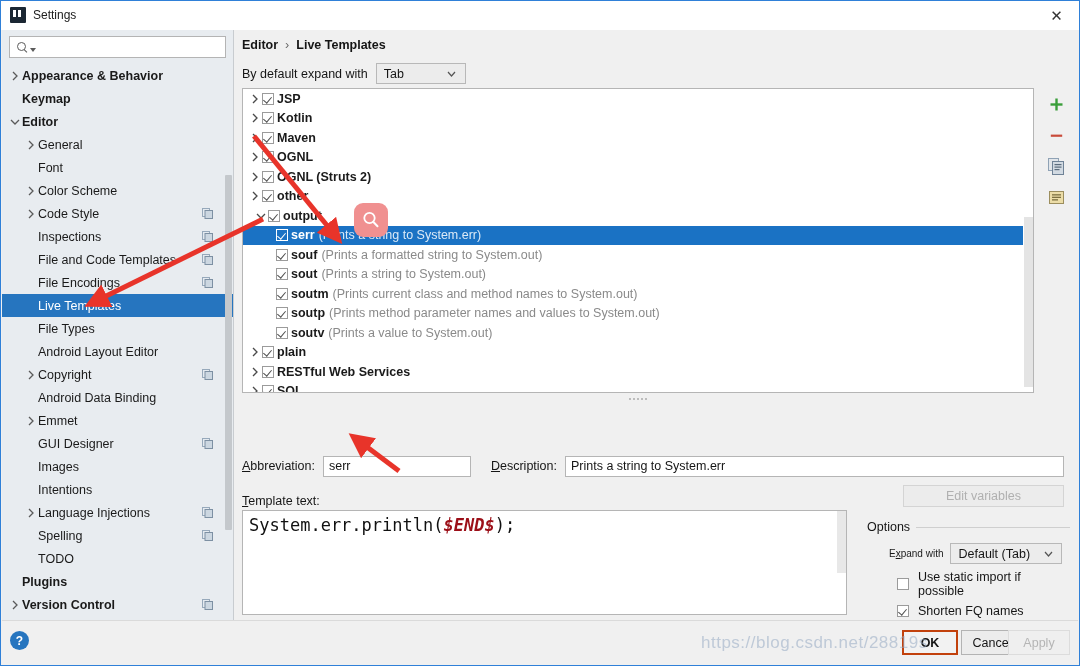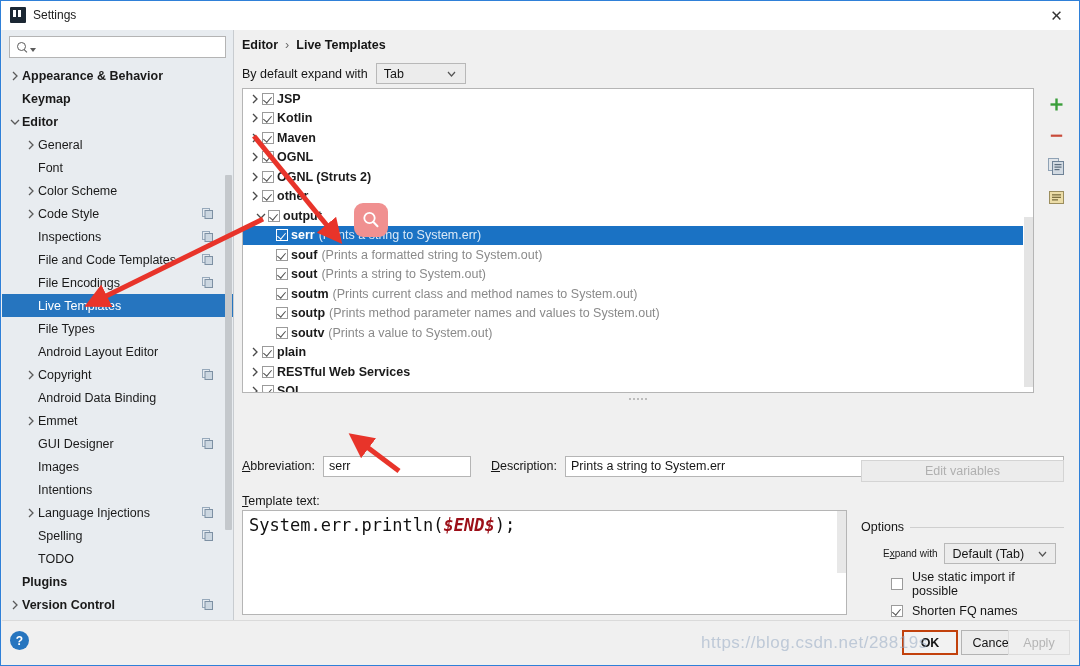--- a/index.html
+++ b/index.html
@@ -231,27 +231,27 @@
   }
   .code-thumb { position: absolute; left: 0; top: 0; width: 9px; height: 62px; background: #e8e8e8; }
 
   .applicable {
     position: absolute; left: 7px; top: 596px; font-size: 12.5px; color: #151515;
   }
   .link { color: #2a5db0; cursor: pointer; }
 
   
   .edit-vars-btn {
-    position: absolute; right: 14px; top: 430px; width: 203px; height: 22px;
+    position: absolute; right: 14px; top: 455px; width: 161px; height: 22px;
     background: #ececec; border: 1px solid #d4d4d4;
     color: #b0b0b0; font-size: 12.5px;
     display: flex; align-items: center; justify-content: center;
   }
   .options-group {
-    position: absolute; right: 14px; top: 490px; width: 203px;
+    position: absolute; right: 8px; top: 490px; width: 203px;
   }
   .group-head { display: flex; align-items: center; gap: 6px; }
   .group-title { font-size: 12.5px; color: #151515; }
   .group-line { flex: 1; height: 1px; background: #cfcfcf; }
   .opt-expand-row {
     display: flex; align-items: center; gap: 7px; margin-top: 9px; padding-left: 22px;
   }
   .opt-combo { height: 21px; width: 112px; }
   .opt-cbx-row {
     display: flex; align-items: center; gap: 6px; margin-top: 6px; padding-left: 30px;

